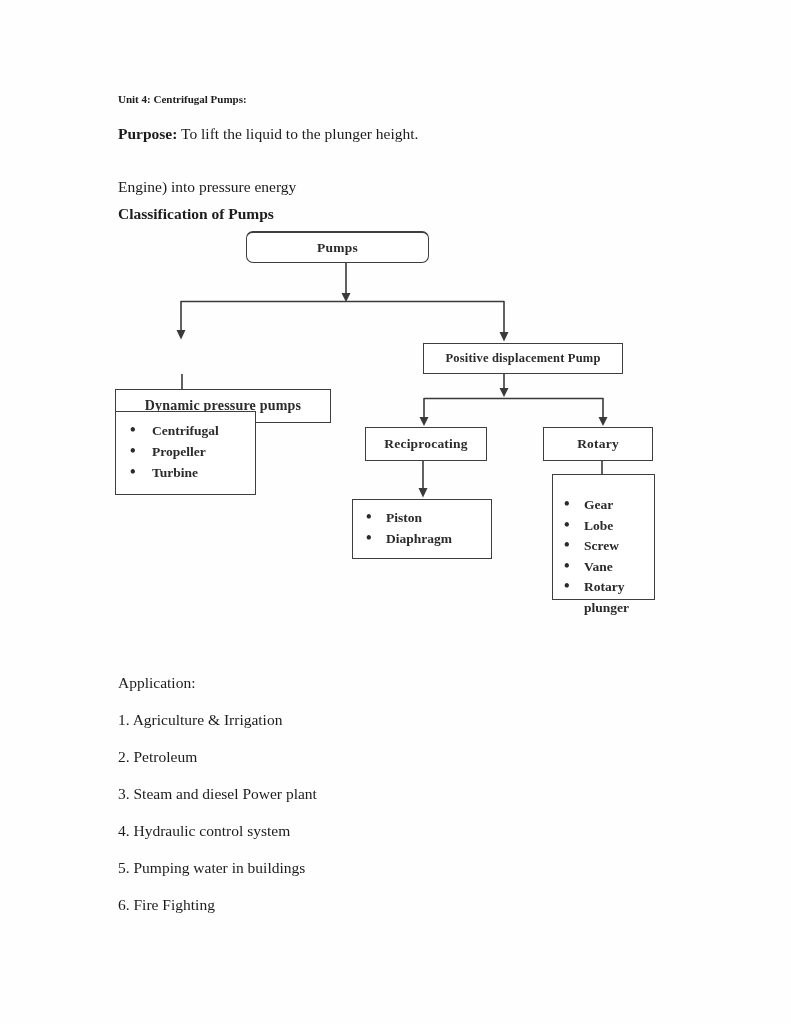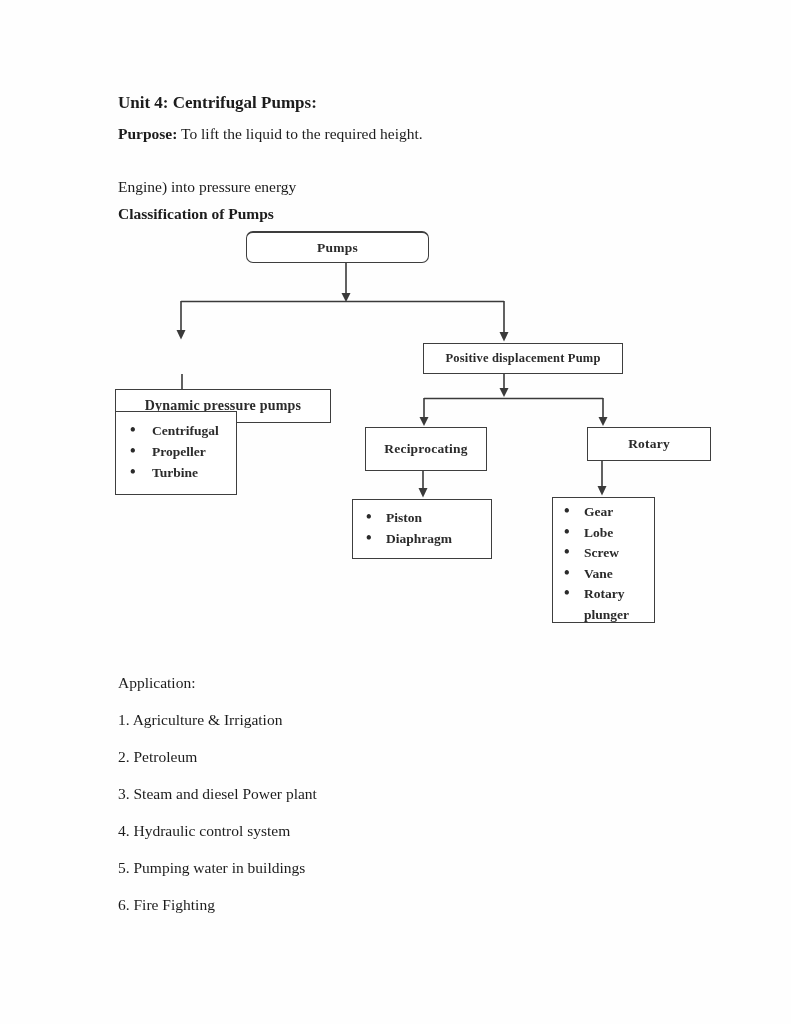--- a/index.html
+++ b/index.html
@@ -6,21 +6,21 @@
   .page {
     position:relative;
     width:791px; height:1024px;
     background:#fefefe;
     font-family:"Liberation Serif","DejaVu Serif",serif;
     color:#1c1c1c;
     overflow:hidden;
   }
   .line { position:absolute; margin:0; font-size:15.5px; white-space:nowrap; }
   .b { font-weight:bold; }
-  .title { font-size:17px; font-weight:bold; }
+  .title { font-size:11px; font-weight:bold; }
   .heading { font-weight:bold; }
 
   
   .fc-svg { position:absolute; left:0; top:0; pointer-events:none; }
   .fc-box {
     position:absolute; box-sizing:border-box;
     border:1.6px solid #3e3e3e; background:#fff;
   }
   .fc-label {
     display:flex; align-items:center; justify-content:center;
@@ -41,21 +41,21 @@
 
   .app-line { position:absolute; left:118px; margin:0; font-size:15.5px; white-space:nowrap; }
 </style>
 </head>
 <body>
 
 <div class="page">
 
   <p class="line title" style="left:118px; top:93px;">Unit 4: Centrifugal Pumps:</p>
 
-  <p class="line" style="left:118px; top:125px;"><span class="b">Purpose:</span><span> To lift the liquid to the required height.</span></p>
+  <p class="line" style="left:118px; top:125px;"><span class="b">Purpose:</span><span> To lift the liquid to the plunger height.</span></p>
 
 
   <p class="line" style="left:118px; top:178px;">Engine) into pressure energy</p>
 
   <p class="line heading" style="left:118px; top:205px;">Classification of Pumps</p>
 
   <svg class="fc-svg" width="791" height="1024" viewBox="0 0 791 1024">
     <g stroke="#3a3a3a" stroke-width="1.6" fill="#3a3a3a">
 
       <line x1="346" y1="263" x2="346" y2="294"></line>
@@ -90,36 +90,36 @@
       <polygon points="597.5,486 606.5,486 602,495.5" stroke="none"></polygon>
     </g>
   </svg>
 
   <div class="fc-box fc-label" style="left:246px; top:231px; width:183px; height:32px; font-size:13.5px; border-top-width:2.6px;border-radius:7px;">Pumps</div>
 
   <div class="fc-box fc-label" style="left:115px; top:341px; width:216px; height:34px; font-size:14px;margin-top:48px;">Dynamic pressure pumps</div>
 
   <div class="fc-box fc-label" style="left:423px; top:343px; width:200px; height:31px; font-size:12.5px;">Positive displacement Pump</div>
 
-  <div class="fc-box fc-list dyn-list" style="left:115px; top:411px; width:122px; height:84px; padding-top:8px;">
+  <div class="fc-box fc-list dyn-list" style="left:115px; top:411px; width:141px; height:84px; padding-top:8px;">
     <div class="fc-li">Centrifugal</div>
     <div class="fc-li">Propeller</div>
     <div class="fc-li">Turbine</div>
   </div>
 
-  <div class="fc-box fc-label" style="left:365px; top:427px; width:122px; height:44px; font-size:13.5px;">Reciprocating</div>
+  <div class="fc-box fc-label" style="left:365px; top:427px; width:122px; height:34px; font-size:13.5px;">Reciprocating</div>
 
-  <div class="fc-box fc-label" style="left:543px; top:427px; width:124px; height:34px; font-size:13.5px;margin-left:44px;">Rotary</div>
+  <div class="fc-box fc-label" style="left:543px; top:427px; width:110px; height:34px; font-size:13.5px;">Rotary</div>
 
   <div class="fc-box fc-list rec-list" style="left:352px; top:499px; width:140px; height:60px; padding-top:7px;">
     <div class="fc-li">Piston</div>
     <div class="fc-li">Diaphragm</div>
   </div>
 
-  <div class="fc-box fc-list rot-list" style="left:552px; top:497px; width:103px; height:126px; padding-top:4px;">
+  <div class="fc-box fc-list rot-list" style="left:552px; top:474px; width:103px; height:126px; padding-top:20px;">
     <div class="fc-li">Gear</div>
     <div class="fc-li">Lobe</div>
     <div class="fc-li">Screw</div>
     <div class="fc-li">Vane</div>
     <div class="fc-li">Rotary plunger</div>
   </div>
 
   <p class="app-line" style="top:674px;">Application:</p>
   <p class="app-line" style="top:711px;">1. Agriculture &amp; Irrigation</p>
   <p class="app-line" style="top:748px;">2. Petroleum</p>

